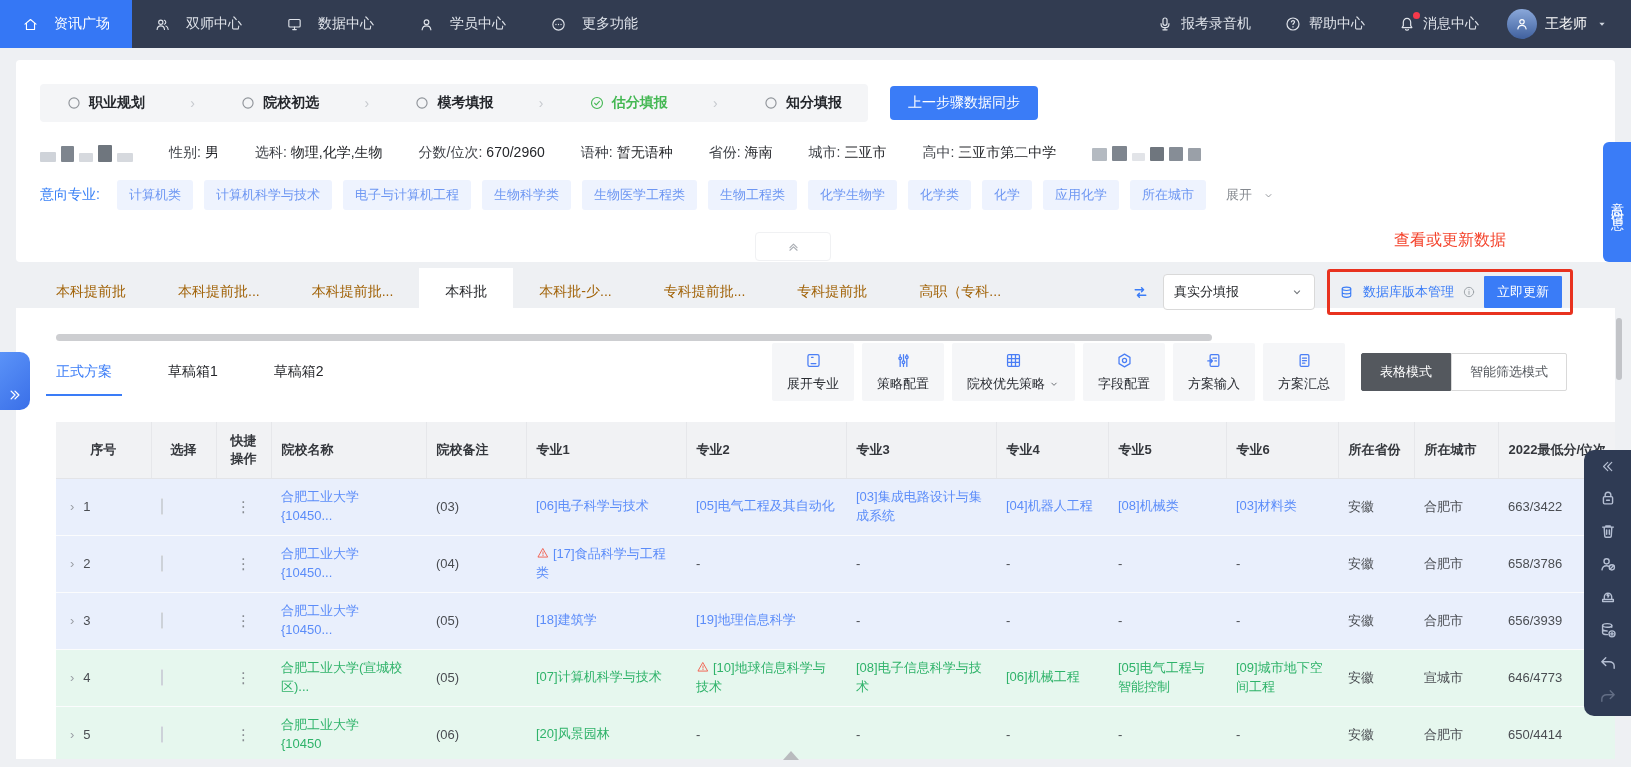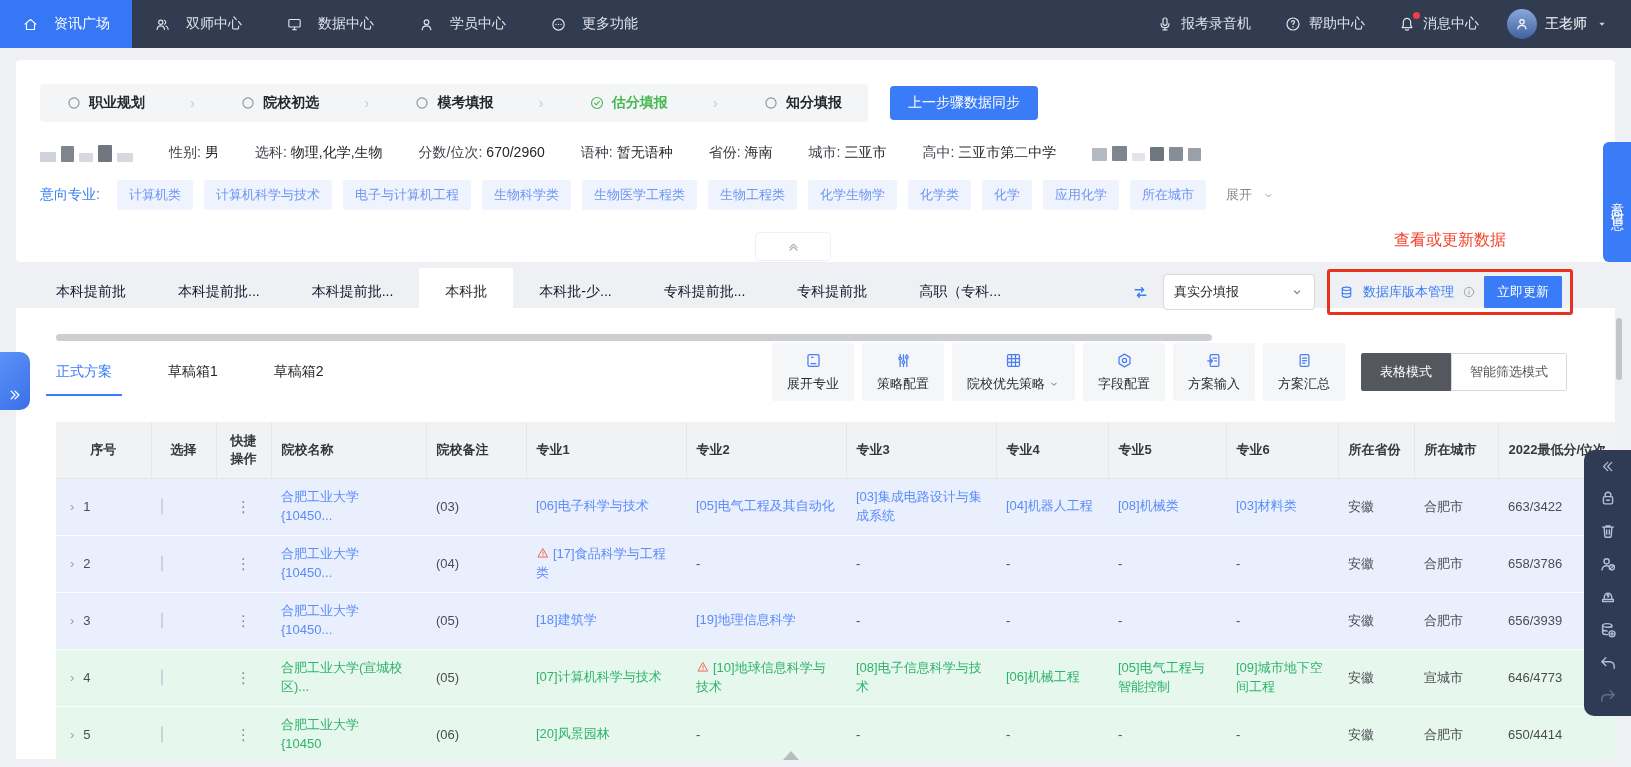--- a/index.html
+++ b/index.html
@@ -40,21 +40,21 @@
   .mlabel{font-size:14px;color:#3b82f6;margin-right:5px;}
   #major-tags{display:flex;align-items:center;gap:11px;}
   .tag{background:#eef3fe;color:#6d96f2;font-size:13px;padding:6px 12px;border-radius:3px;cursor:pointer;white-space:nowrap;}
   .expand{display:flex;align-items:center;gap:10px;color:#85898f;font-size:13px;cursor:pointer;margin-left:8px;}
   .collapse-tab{position:absolute;left:739px;top:172px;width:74px;height:27px;background:#fff;border:1px solid #f0f1f3;
                 border-radius:4px;display:flex;align-items:center;justify-content:center;color:#a9adb3;cursor:pointer;}
   .notice{position:absolute;left:1378px;top:170px;font-size:16px;font-weight:500;color:#f4432c;}
   
   .batch-bar{position:absolute;left:16px;top:268px;width:1599px;height:48px;display:flex;align-items:center;z-index:5;}
   #batch-tabs{display:flex;align-items:stretch;height:48px;padding-left:14px;}
-  .btab{display:flex;align-items:center;padding:0 26px;font-size:14px;color:#0f172a;cursor:pointer;white-space:nowrap;}
+  .btab{display:flex;align-items:center;padding:0 26px;font-size:14px;color:#a16207;cursor:pointer;white-space:nowrap;}
   .btab.active{background:#fff;color:#24262a;}
   .batch-right{margin-left:auto;display:flex;align-items:center;gap:12px;padding-right:42px;}
   .swap-ic{color:#3a7cf7;cursor:pointer;}
   .plan-select{width:152px;height:36px;background:#fff;border:1px solid #d9d9d9;border-radius:4px;display:flex;
                align-items:center;justify-content:space-between;padding:0 10px;box-sizing:border-box;font-size:13px;
                color:#24262a;cursor:pointer;}
   .selcaret{color:#6e7277;}
   .red-box{display:flex;align-items:center;gap:8px;border:3px solid #e8321f;border-radius:3px;padding:4px 8px;background:transparent;}
   .dbi{color:#3a7cf7;}
   .dblink{color:#3a7cf7;font-size:13px;cursor:pointer;white-space:nowrap;}

